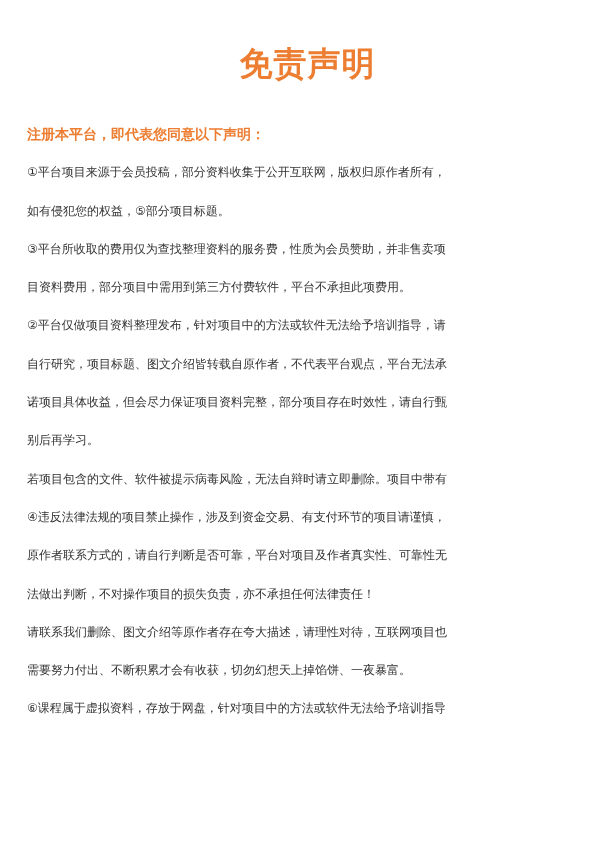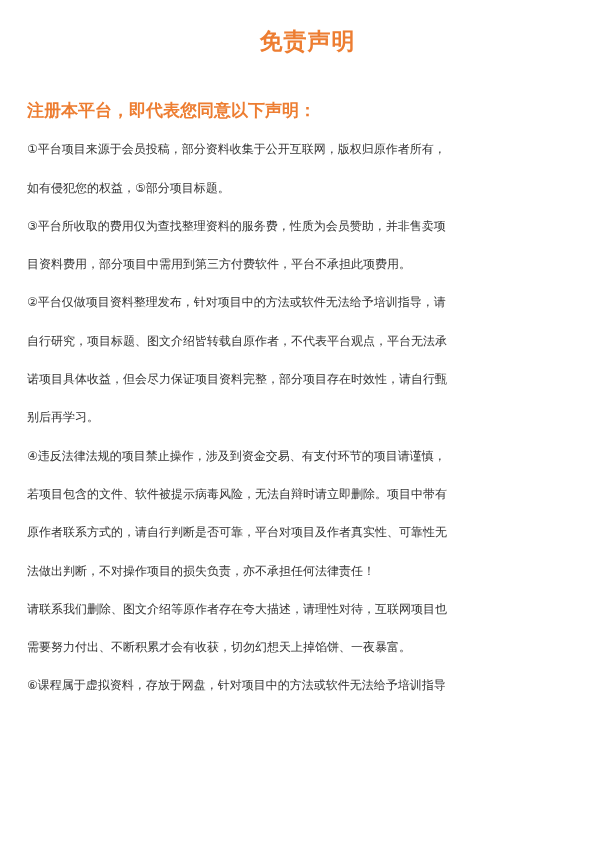--- a/index.html
+++ b/index.html
@@ -14,33 +14,33 @@
     font-family: "Liberation Sans", "DejaVu Sans", sans-serif;
   }
   .page {
     position: relative;
     width: 615px;
     height: 856px;
     background: var(--bg);
     overflow: hidden;
   }
   .doc-title {
-    padding-top: 21px;
+    padding-top: 44px;
     text-align: center;
-    font-size: 23px;
+    font-size: 33px;
     line-height: 40px;
     font-weight: bold;
     color: var(--accent);
     letter-spacing: 1px;
   }
   .content {
     margin: 31px 24px 0 27px;
   }
   .intro-line {
-    font-size: 17px;
+    font-size: 14px;
     line-height: 38.3px;
     font-weight: bold;
     color: var(--accent);
   }
   .para-line {
     font-size: 12px;
     line-height: 38.3px;
     color: var(--text);
     white-space: nowrap;
   }
@@ -61,22 +61,22 @@
           <div class="para-line">③平台所收取的费用仅为查找整理资料的服务费，性质为会员赞助，并非售卖项</div>
           <div class="para-line">目资料费用，部分项目中需用到第三方付费软件，平台不承担此项费用。</div>
         </div>
         <div>
           <div class="para-line">②平台仅做项目资料整理发布，针对项目中的方法或软件无法给予培训指导，请</div>
           <div class="para-line">自行研究，项目标题、图文介绍皆转载自原作者，不代表平台观点，平台无法承</div>
           <div class="para-line">诺项目具体收益，但会尽力保证项目资料完整，部分项目存在时效性，请自行甄</div>
           <div class="para-line">别后再学习。</div>
         </div>
         <div>
+          <div class="para-line">若项目包含的文件、软件被提示病毒风险，无法自辩时请立即删除。项目中带有</div>
           <div class="para-line">④违反法律法规的项目禁止操作，涉及到资金交易、有支付环节的项目请谨慎，</div>
-          <div class="para-line">若项目包含的文件、软件被提示病毒风险，无法自辩时请立即删除。项目中带有</div>
           <div class="para-line">原作者联系方式的，请自行判断是否可靠，平台对项目及作者真实性、可靠性无</div>
           <div class="para-line">法做出判断，不对操作项目的损失负责，亦不承担任何法律责任！</div>
         </div>
         <div>
           <div class="para-line">请联系我们删除、图文介绍等原作者存在夸大描述，请理性对待，互联网项目也</div>
           <div class="para-line">需要努力付出、不断积累才会有收获，切勿幻想天上掉馅饼、一夜暴富。</div>
         </div>
         <div>
           <div class="para-line">⑥课程属于虚拟资料，存放于网盘，针对项目中的方法或软件无法给予培训指导</div>
         </div>

